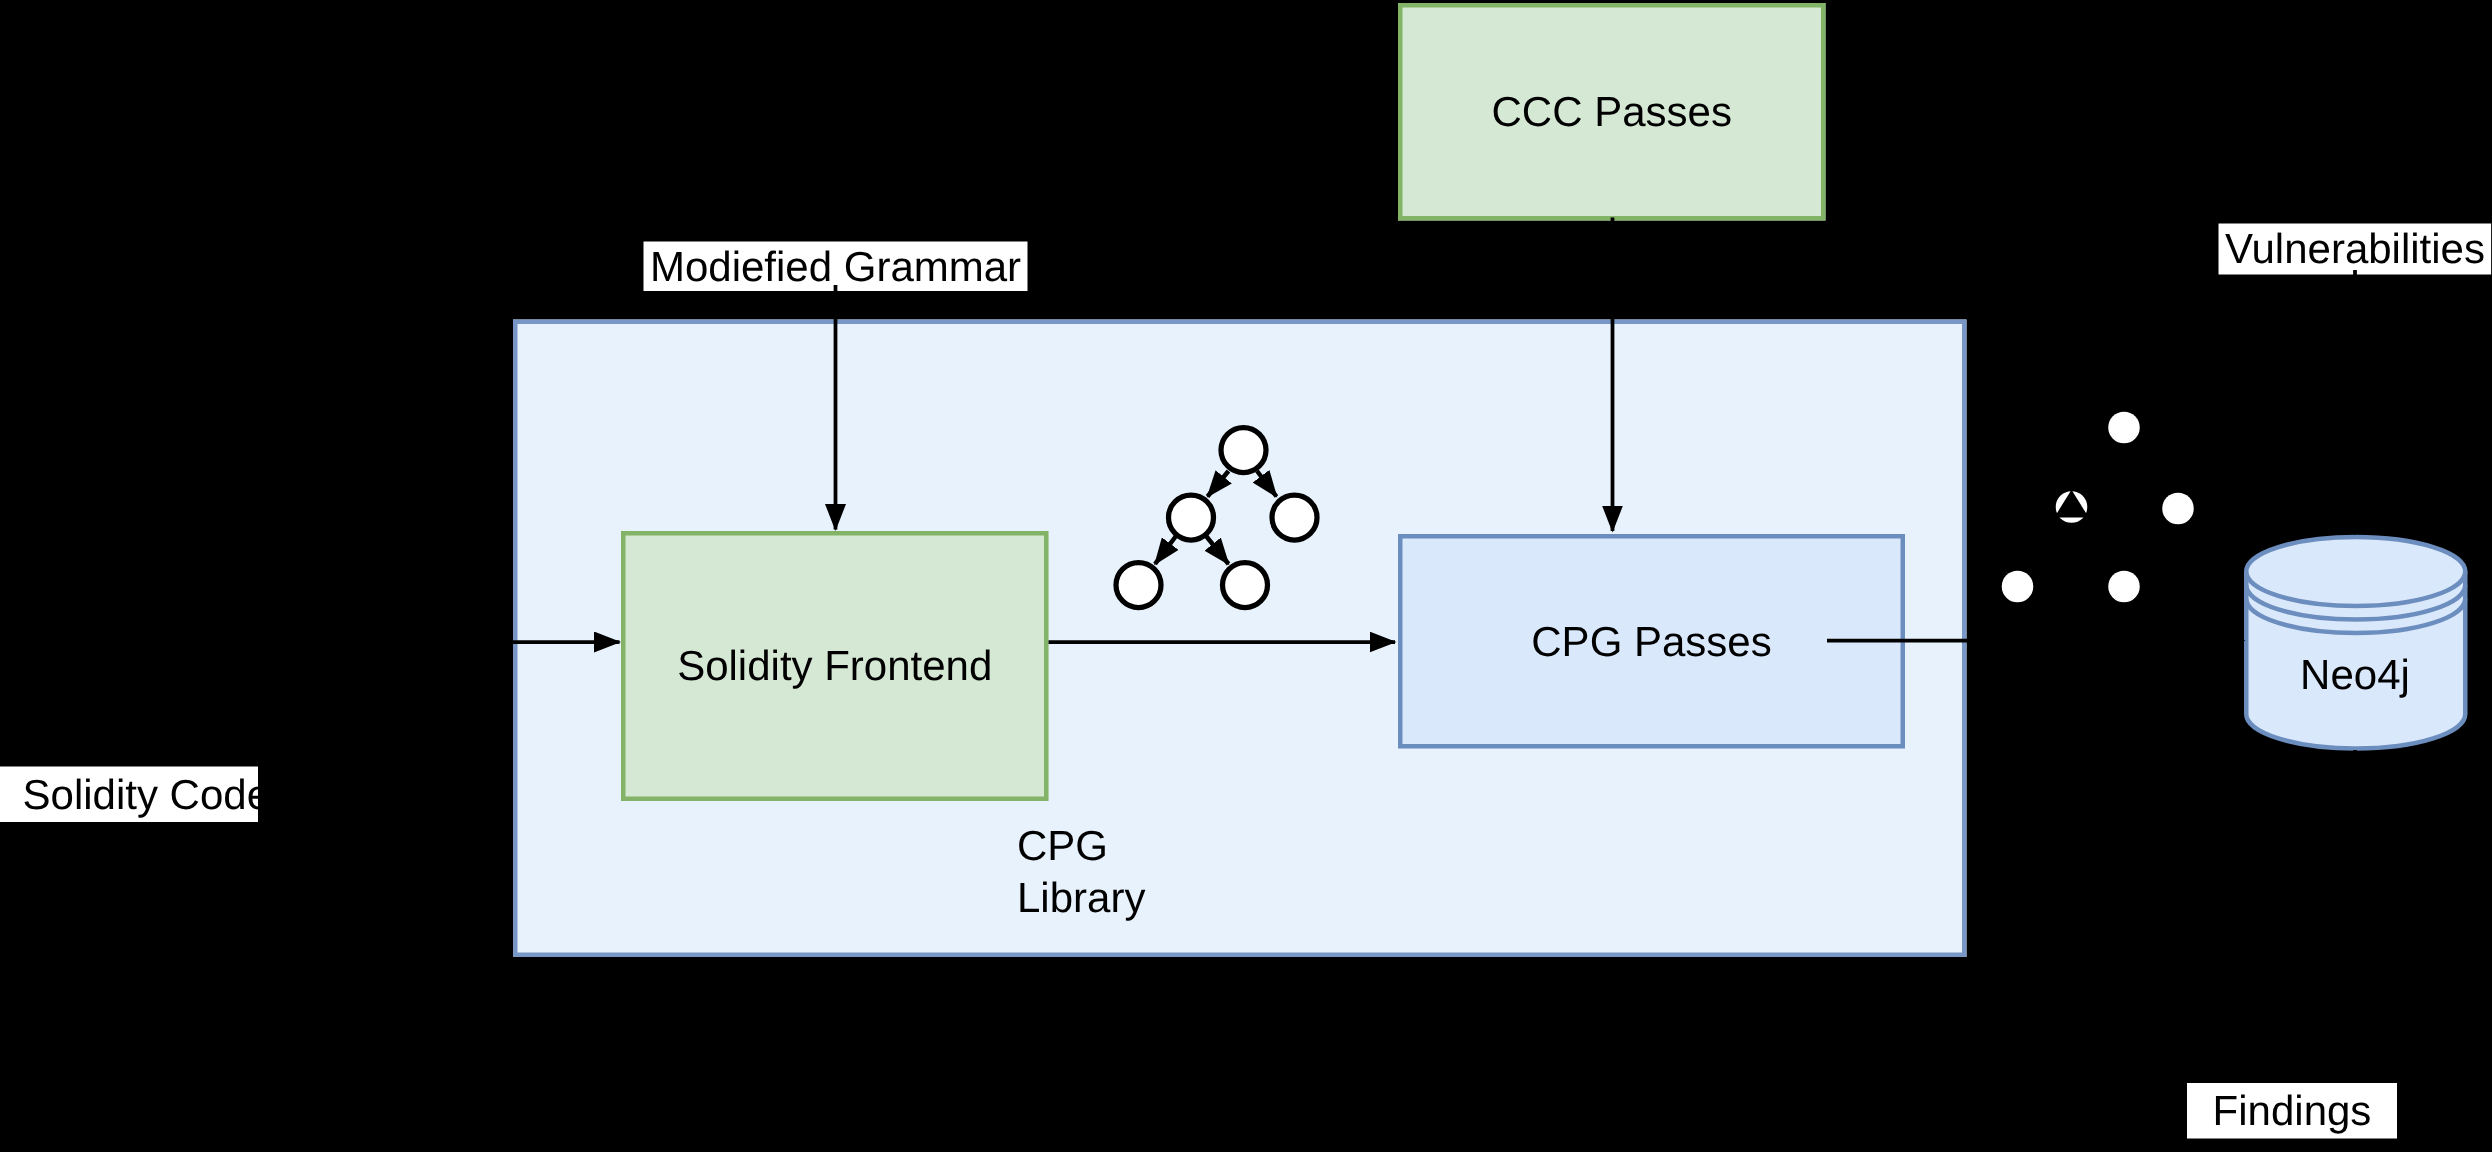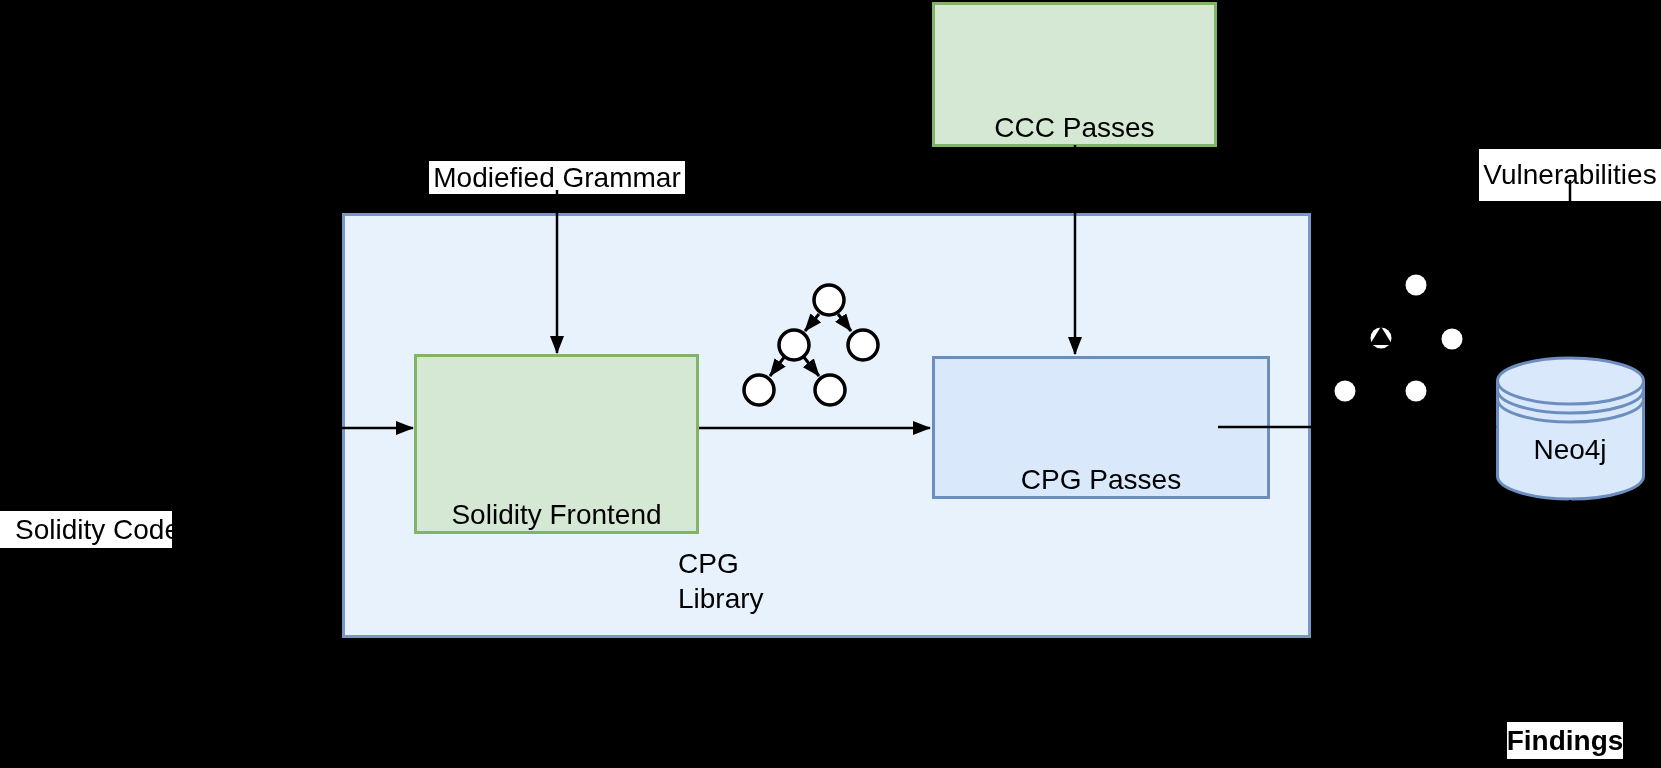--- a/index.html
+++ b/index.html
@@ -9,21 +9,21 @@
     width: 1661px;
     height: 768px;
     background: #000000;
     overflow: hidden;
     font-family: "Liberation Sans", sans-serif;
     color: #000000;
   }
   .node {
     position: absolute;
     display: flex;
-    align-items: flex-end;
+    align-items: center;
     justify-content: center;
     font-size: 28px;
     text-align: center;
   }
   .green-node {
     background: #d5e8d4;
     border: 3px solid #82b366;
   }
   .blue-node {
     background: #dae8fc;
@@ -57,23 +57,23 @@
   #overlay {
     position: absolute;
     left: 0; top: 0;
     width: 1661px; height: 768px;
     pointer-events: none;
   }
   #ccc-passes       { left: 932px;  top: 2px;   width: 285px; height: 145px; }
   #solidity-frontend{ left: 414px;  top: 354px; width: 285px; height: 180px; }
   #cpg-passes       { left: 932px;  top: 356px; width: 338px; height: 143px; }
   #label-modified-grammar { left: 429px;  top: 161px; width: 256px; height: 33px; }
-  #label-vulnerabilities  { left: 1479px; top: 149px; width: 182px; height: 52px; }
+  #label-vulnerabilities  { left: 1479px; top: 149px; width: 182px; height: 34px; }
   #label-solidity-code    { left: 0px;    top: 511px; width: 172px; height: 37px; padding-left: 23px; }
-  #label-findings         { left: 1507px; top: 722px; width: 116px; height: 37px; font-weight: bold; }
+  #label-findings         { left: 1458px; top: 722px; width: 140px; height: 37px; }
 </style>
 </head>
 <body>
 
 <div id="canvas">
 
   <div class="container-box"></div>
 
   <div class="container-caption">
     <div>CPG</div>

